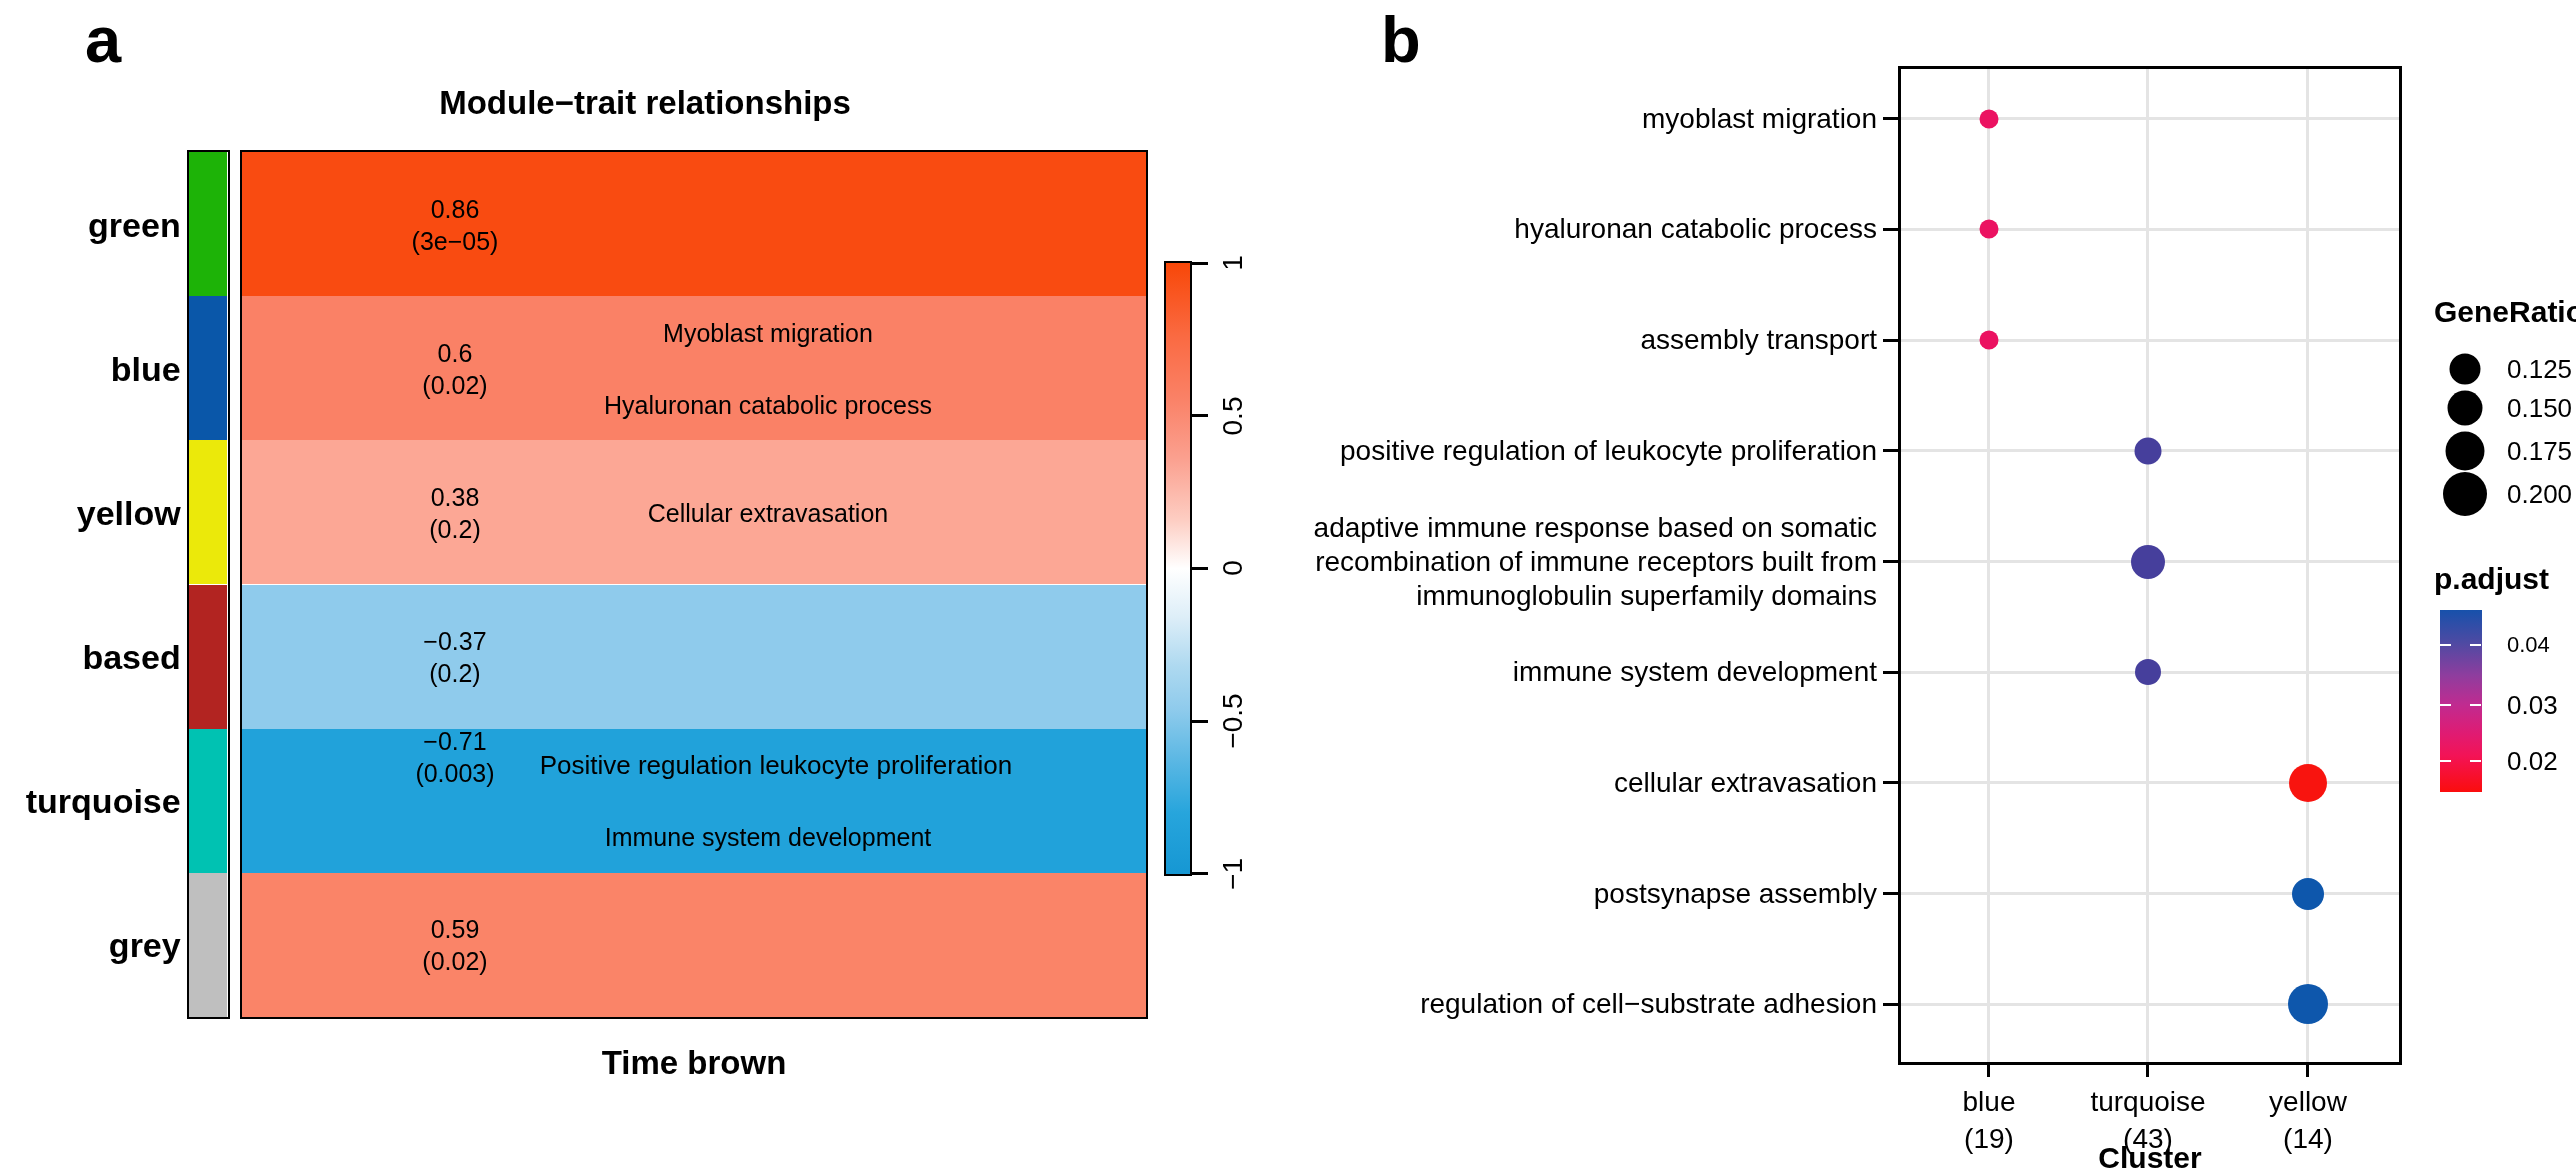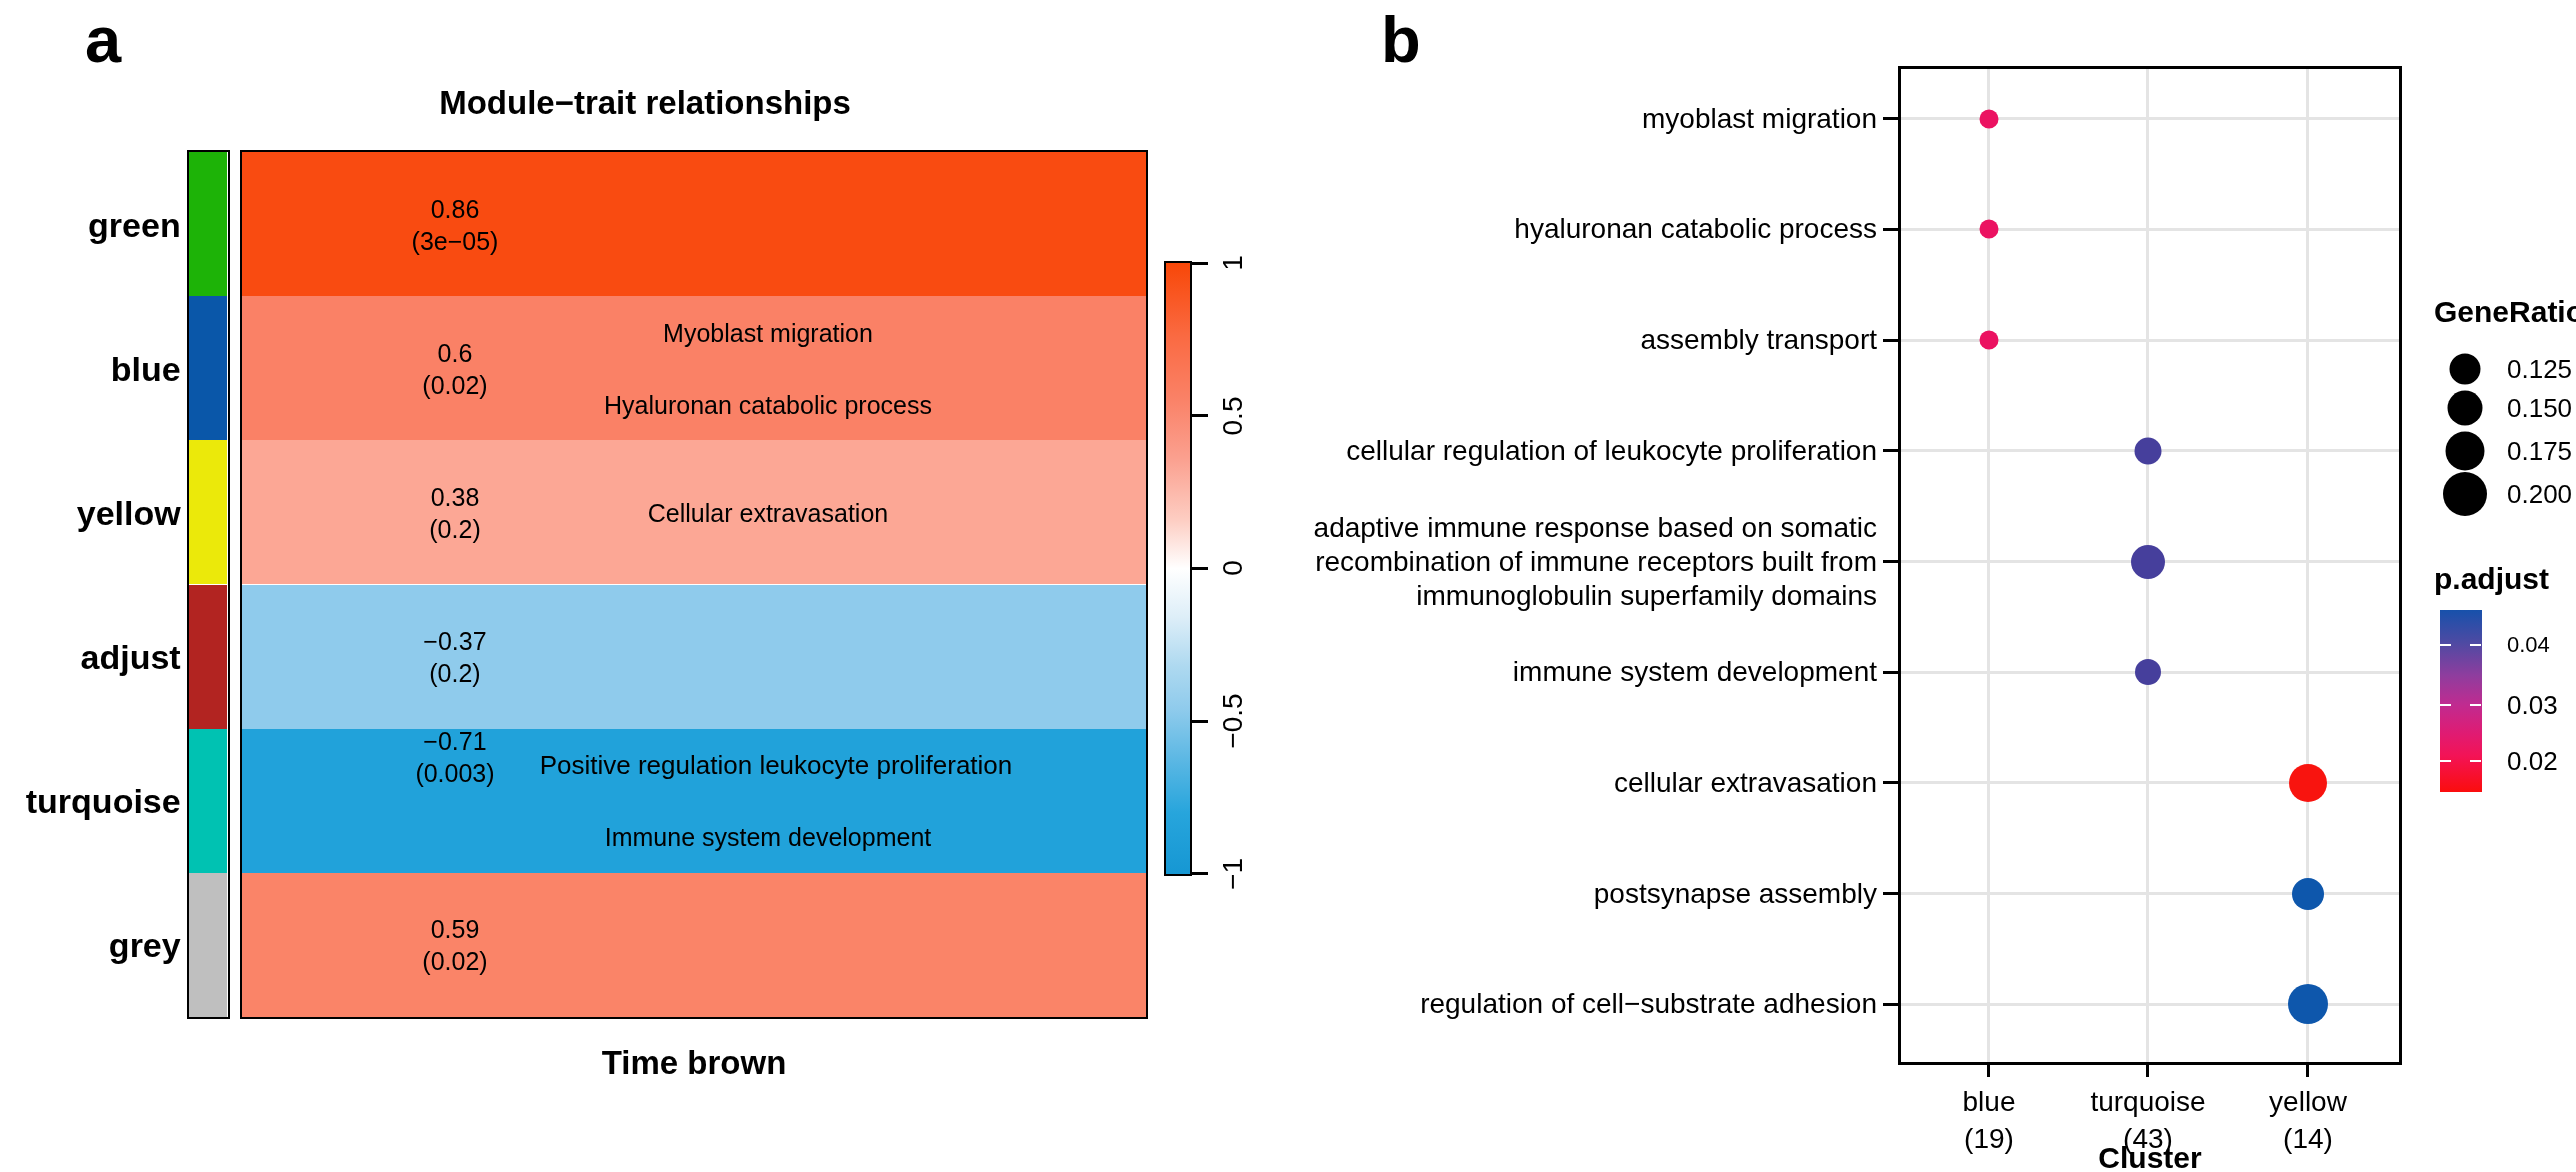--- a/index.html
+++ b/index.html
@@ -57,21 +57,21 @@
       <div>(0.02)</div>
     </div>
     <div style="position: absolute; left: 768px; top: 333px; transform: translate(-50%, -50%); font-size: 25px; white-space: nowrap;">Myoblast migration</div>
     <div style="position: absolute; left: 768px; top: 405px; transform: translate(-50%, -50%); font-size: 25px; white-space: nowrap;">Hyaluronan catabolic process</div>
     <div style="position: absolute; left: 14.7px; top: 513px; width: 166px; transform: translateY(-50%); text-align: right; font-size: 34px; font-weight: bold; white-space: nowrap;">yellow</div>
     <div style="position: absolute; left: 455px; top: 513px; transform: translate(-50%, -50%); text-align: center; font-size: 25px; line-height: 31.5px; white-space: nowrap;">
       <div>0.38</div>
       <div>(0.2)</div>
     </div>
     <div style="position: absolute; left: 768px; top: 513px; transform: translate(-50%, -50%); font-size: 25px; white-space: nowrap;">Cellular extravasation</div>
-    <div style="position: absolute; left: 14.7px; top: 657px; width: 166px; transform: translateY(-50%); text-align: right; font-size: 34px; font-weight: bold; white-space: nowrap;">adjust</div>
+    <div style="position: absolute; left: 14.7px; top: 657px; width: 166px; transform: translateY(-50%); text-align: right; font-size: 34px; font-weight: bold; white-space: nowrap;">based</div>
     <div style="position: absolute; left: 455px; top: 657px; transform: translate(-50%, -50%); text-align: center; font-size: 25px; line-height: 31.5px; white-space: nowrap;">
       <div>−0.37</div>
       <div>(0.2)</div>
     </div>
     <div style="position: absolute; left: 14.7px; top: 801px; width: 166px; transform: translateY(-50%); text-align: right; font-size: 34px; font-weight: bold; white-space: nowrap;">turquoise</div>
     <div style="position: absolute; left: 455px; top: 757px; transform: translate(-50%, -50%); text-align: center; font-size: 25px; line-height: 31.5px; white-space: nowrap;">
       <div>−0.71</div>
       <div>(0.003)</div>
     </div>
     <div style="position: absolute; left: 776px; top: 765px; transform: translate(-50%, -50%); font-size: 26px; white-space: nowrap;">Positive regulation leukocyte proliferation</div>
@@ -116,21 +116,21 @@
       <div>hyaluronan catabolic process</div>
     </div>
     <div style="position: absolute; left: 1989px; top: 229px; width: 19px; height: 19px; transform: translate(-50%, -50%); border-radius: 50%; background: rgb(235, 18, 97);"></div>
     <div style="position: absolute; left: 1883px; top: 339px; width: 14.7px; height: 2.9px; background: rgb(0, 0, 0);"></div>
     <div style="position: absolute; left: 1261px; top: 340px; width: 616px; transform: translateY(-50%); text-align: right; font-size: 28px; line-height: 34px;">
       <div>assembly transport</div>
     </div>
     <div style="position: absolute; left: 1989px; top: 340px; width: 19px; height: 19px; transform: translate(-50%, -50%); border-radius: 50%; background: rgb(235, 18, 97);"></div>
     <div style="position: absolute; left: 1883px; top: 449px; width: 14.7px; height: 2.9px; background: rgb(0, 0, 0);"></div>
     <div style="position: absolute; left: 1261px; top: 451px; width: 616px; transform: translateY(-50%); text-align: right; font-size: 28px; line-height: 34px;">
-      <div>cellular regulation of leukocyte proliferation</div>
+      <div>positive regulation of leukocyte proliferation</div>
     </div>
     <div style="position: absolute; left: 2148px; top: 451px; width: 27px; height: 27px; transform: translate(-50%, -50%); border-radius: 50%; background: rgb(70, 63, 156);"></div>
     <div style="position: absolute; left: 1883px; top: 560px; width: 14.7px; height: 2.9px; background: rgb(0, 0, 0);"></div>
     <div style="position: absolute; left: 1261px; top: 562px; width: 616px; transform: translateY(-50%); text-align: right; font-size: 28px; line-height: 34px;">
       <div>adaptive immune response based on somatic</div>
       <div>recombination of immune receptors built from</div>
       <div>immunoglobulin superfamily domains</div>
     </div>
     <div style="position: absolute; left: 2148px; top: 562px; width: 34px; height: 34px; transform: translate(-50%, -50%); border-radius: 50%; background: rgb(70, 63, 156);"></div>
     <div style="position: absolute; left: 1883px; top: 671px; width: 14.7px; height: 2.9px; background: rgb(0, 0, 0);"></div>

